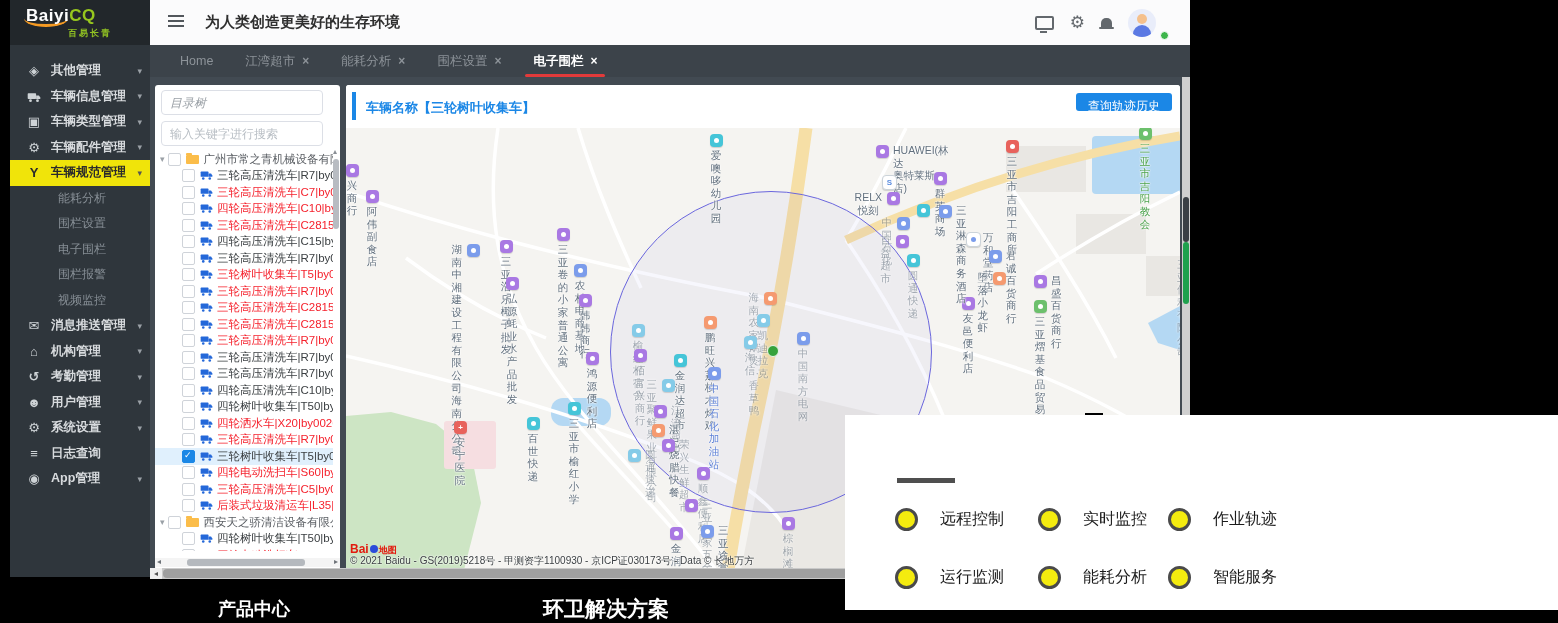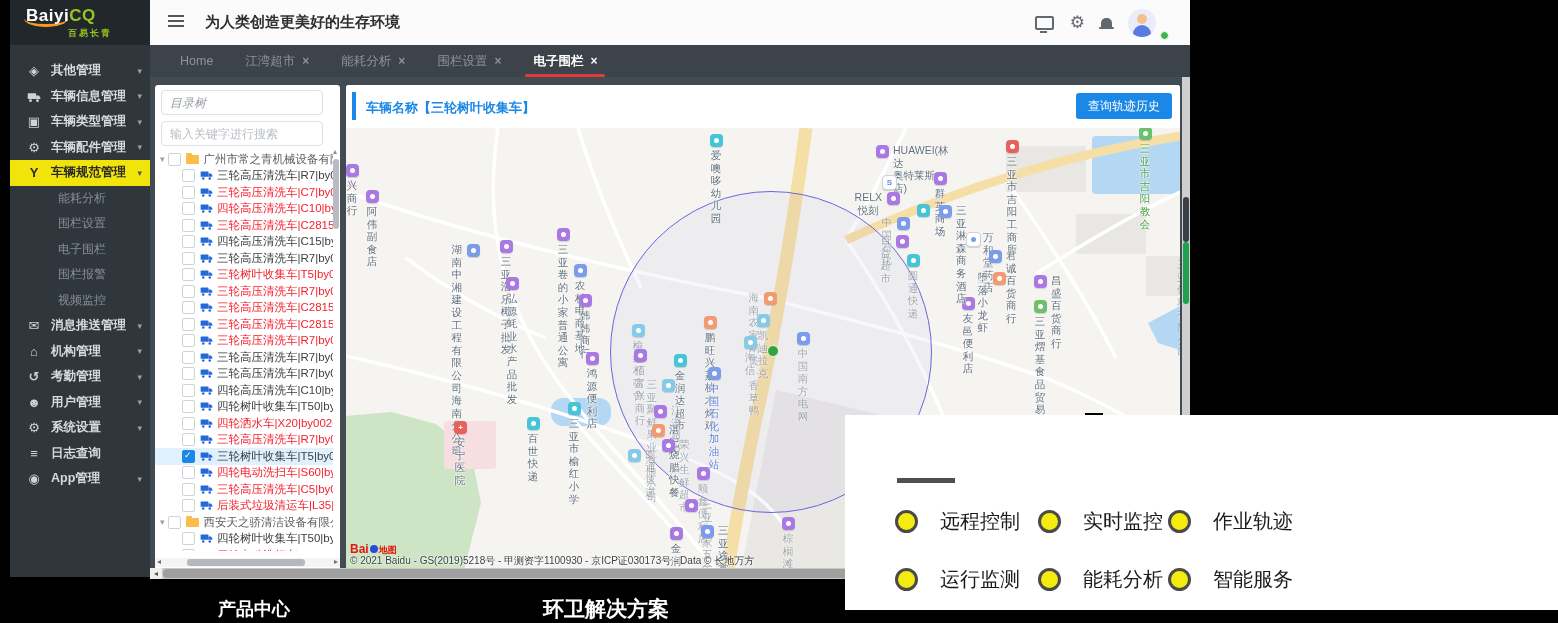--- a/index.html
+++ b/index.html
@@ -73,21 +73,21 @@
   .tree-hsb{position:absolute;left:0;bottom:3px;width:185px;height:9px;background:#f4f4f4;}
   .tree-hsb .thumb{position:absolute;left:32px;top:1px;width:118px;height:7px;background:#b5b9be;border-radius:3px;}
   .tree-hsb .ar{position:absolute;top:-1px;font-size:8px;color:#6d7278;}
   .tree-hsb .ar.l{left:2px;} .tree-hsb .ar.l::before{content:"◂";}
   .tree-hsb .ar.r{right:2px;} .tree-hsb .ar.r::before{content:"▸";}
   
   .map-panel{position:absolute;left:196px;top:8px;width:834px;height:485px;background:#fff;border-radius:3px;overflow:hidden;}
   .map-header{position:absolute;left:0;top:0;width:100%;height:43px;background:#fff;border-bottom:1px solid #e8eef5;}
   .mh-bar{position:absolute;left:6px;top:7px;width:4px;height:28px;background:#1b87e6;}
   .mh-title{position:absolute;left:20px;top:14px;font-size:13px;color:#1b87e6;font-weight:bold;}
-  .mh-btn{position:absolute;right:8px;top:8px;height:26px;padding:0 12px;background:#1b87e6;color:#fff;font-size:12px;border:none;border-radius:3px;line-height:26px;cursor:pointer;font-family:inherit;}
+  .mh-btn{position:absolute;right:8px;top:8px;height:18px;padding:0 12px;background:#1b87e6;color:#fff;font-size:12px;border:none;border-radius:3px;line-height:26px;cursor:pointer;font-family:inherit;}
   .map{position:absolute;left:0;top:43px;width:834px;height:442px;background:#f5f4f1;overflow:hidden;cursor:grab;}
   .map svg.base{position:absolute;left:0;top:0;}
   .geofence{position:absolute;border:1.5px solid #6a66dd;border-radius:50%;background:rgba(106,102,221,0.05);box-sizing:border-box;}
   .veh-dot{position:absolute;width:10px;height:10px;border-radius:50%;background:#36a23b;border:1.5px solid #e8f5e9;box-sizing:content-box;}
   .poi{position:absolute;left:0;top:0;}
   .poi-pin{position:absolute;width:13px;height:13px;border-radius:4px;display:flex;align-items:center;justify-content:center;font-size:8px;font-weight:bold;color:#fff;box-shadow:0 1px 1px rgba(0,0,0,.15);}
   .poi-pin:empty::after{content:"";width:5px;height:5px;border-radius:50%;background:#fff;}
   .pin-purple{background:#a978e3;} .pin-lightblue{background:#85cbe8;} .pin-blue{background:#7b9ceb;}
   .pin-teal{background:#45c5d8;} .pin-orange{background:#f59a70;} .pin-red{background:#e8625c;}
   .pin-green{background:#6cc06c;}
@@ -106,21 +106,21 @@
   .main-vsb .seg-green{position:absolute;left:1px;top:165px;width:6px;height:62px;background:#1ea14e;border-radius:3px;}
   .main-hsb{position:absolute;left:150px;top:568px;width:1040px;height:11px;background:#c9c9c9;}
   .main-hsb .arrow{position:absolute;left:0;top:0;width:12px;height:11px;background:#efefef;color:#555;font-size:8px;text-align:center;line-height:11px;}
   .main-hsb .arrow::before{content:"◂";}
   .main-hsb .thumb{position:absolute;left:13px;top:1px;width:905px;height:9px;background:#9f9f9f;border-radius:4px;}
   
   .features{position:absolute;left:845px;top:415px;width:713px;height:195px;background:#fff;}
   .f-dash{position:absolute;left:52px;top:63px;width:58px;height:5px;background:#4f4f4f;}
   .feature{position:absolute;display:flex;align-items:center;}
   .f-circle{width:17px;height:17px;border-radius:50%;background:#f4eb0f;border:3px solid #4a4a4a;box-sizing:content-box;}
-  .f-lbl{margin-left:22px;font-size:20px;color:#1b1b1b;}
+  .f-lbl{margin-left:22px;font-size:16px;color:#1b1b1b;}
   .black-frag{position:absolute;left:1085px;top:413px;width:18px;height:8px;background:#000;}
   
   .bottom-link{position:absolute;color:#fff;font-weight:bold;white-space:nowrap;}
   .bl-0{left:218px;top:597px;font-size:18px;}
   .bl-1{left:543px;top:595px;font-size:21px;}
 </style>
 </head>
 <body>
 
 <div id="app">

